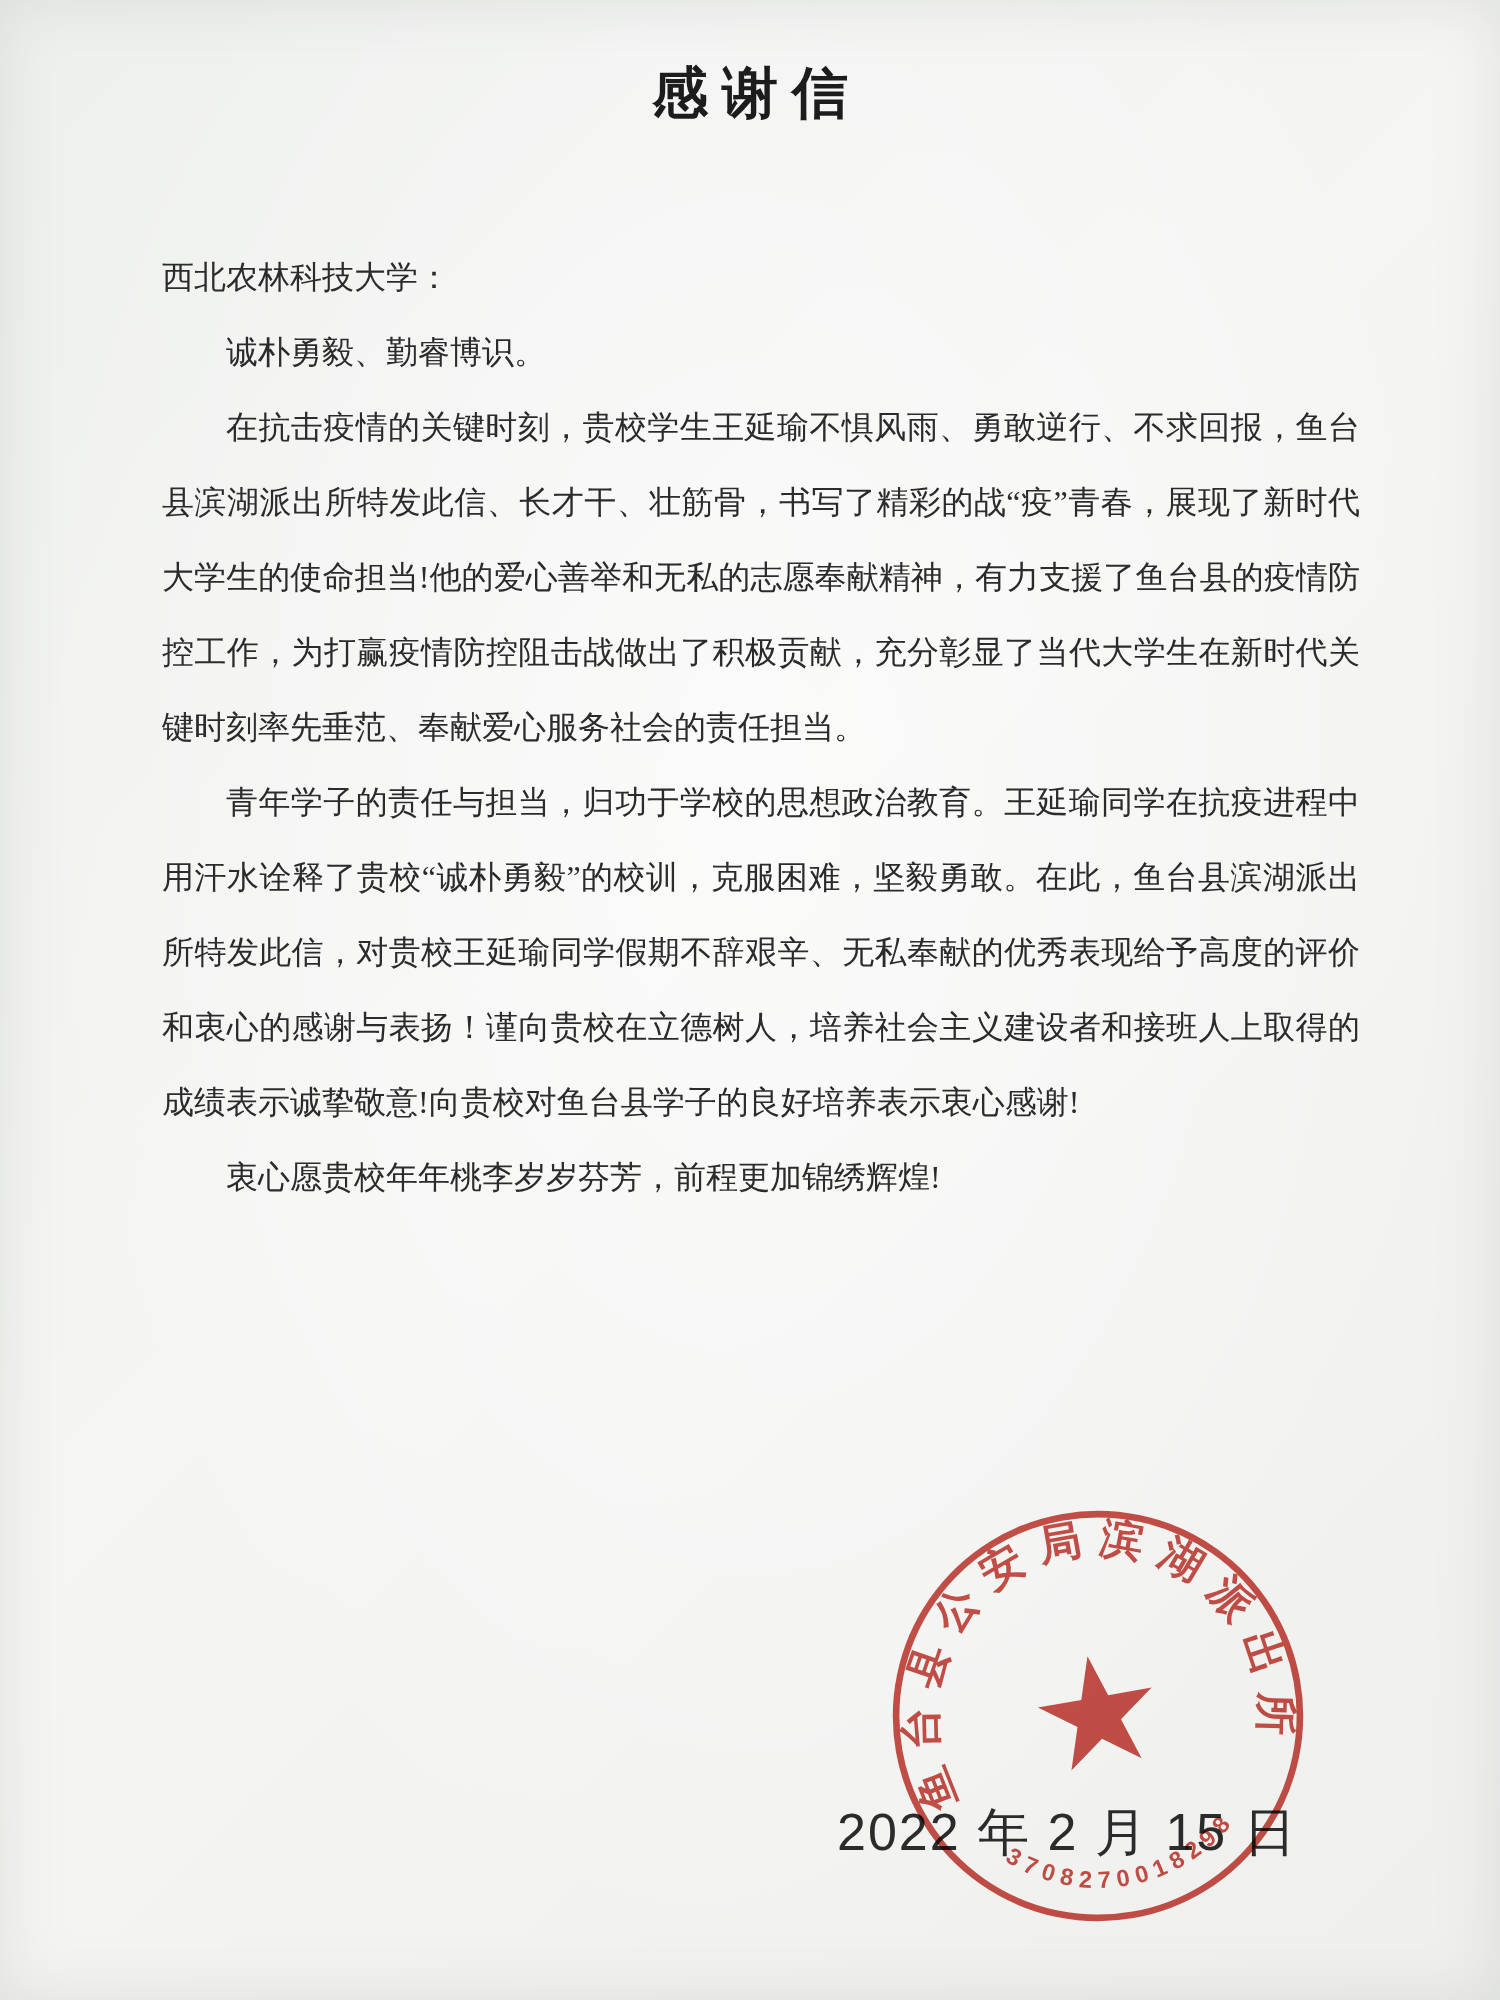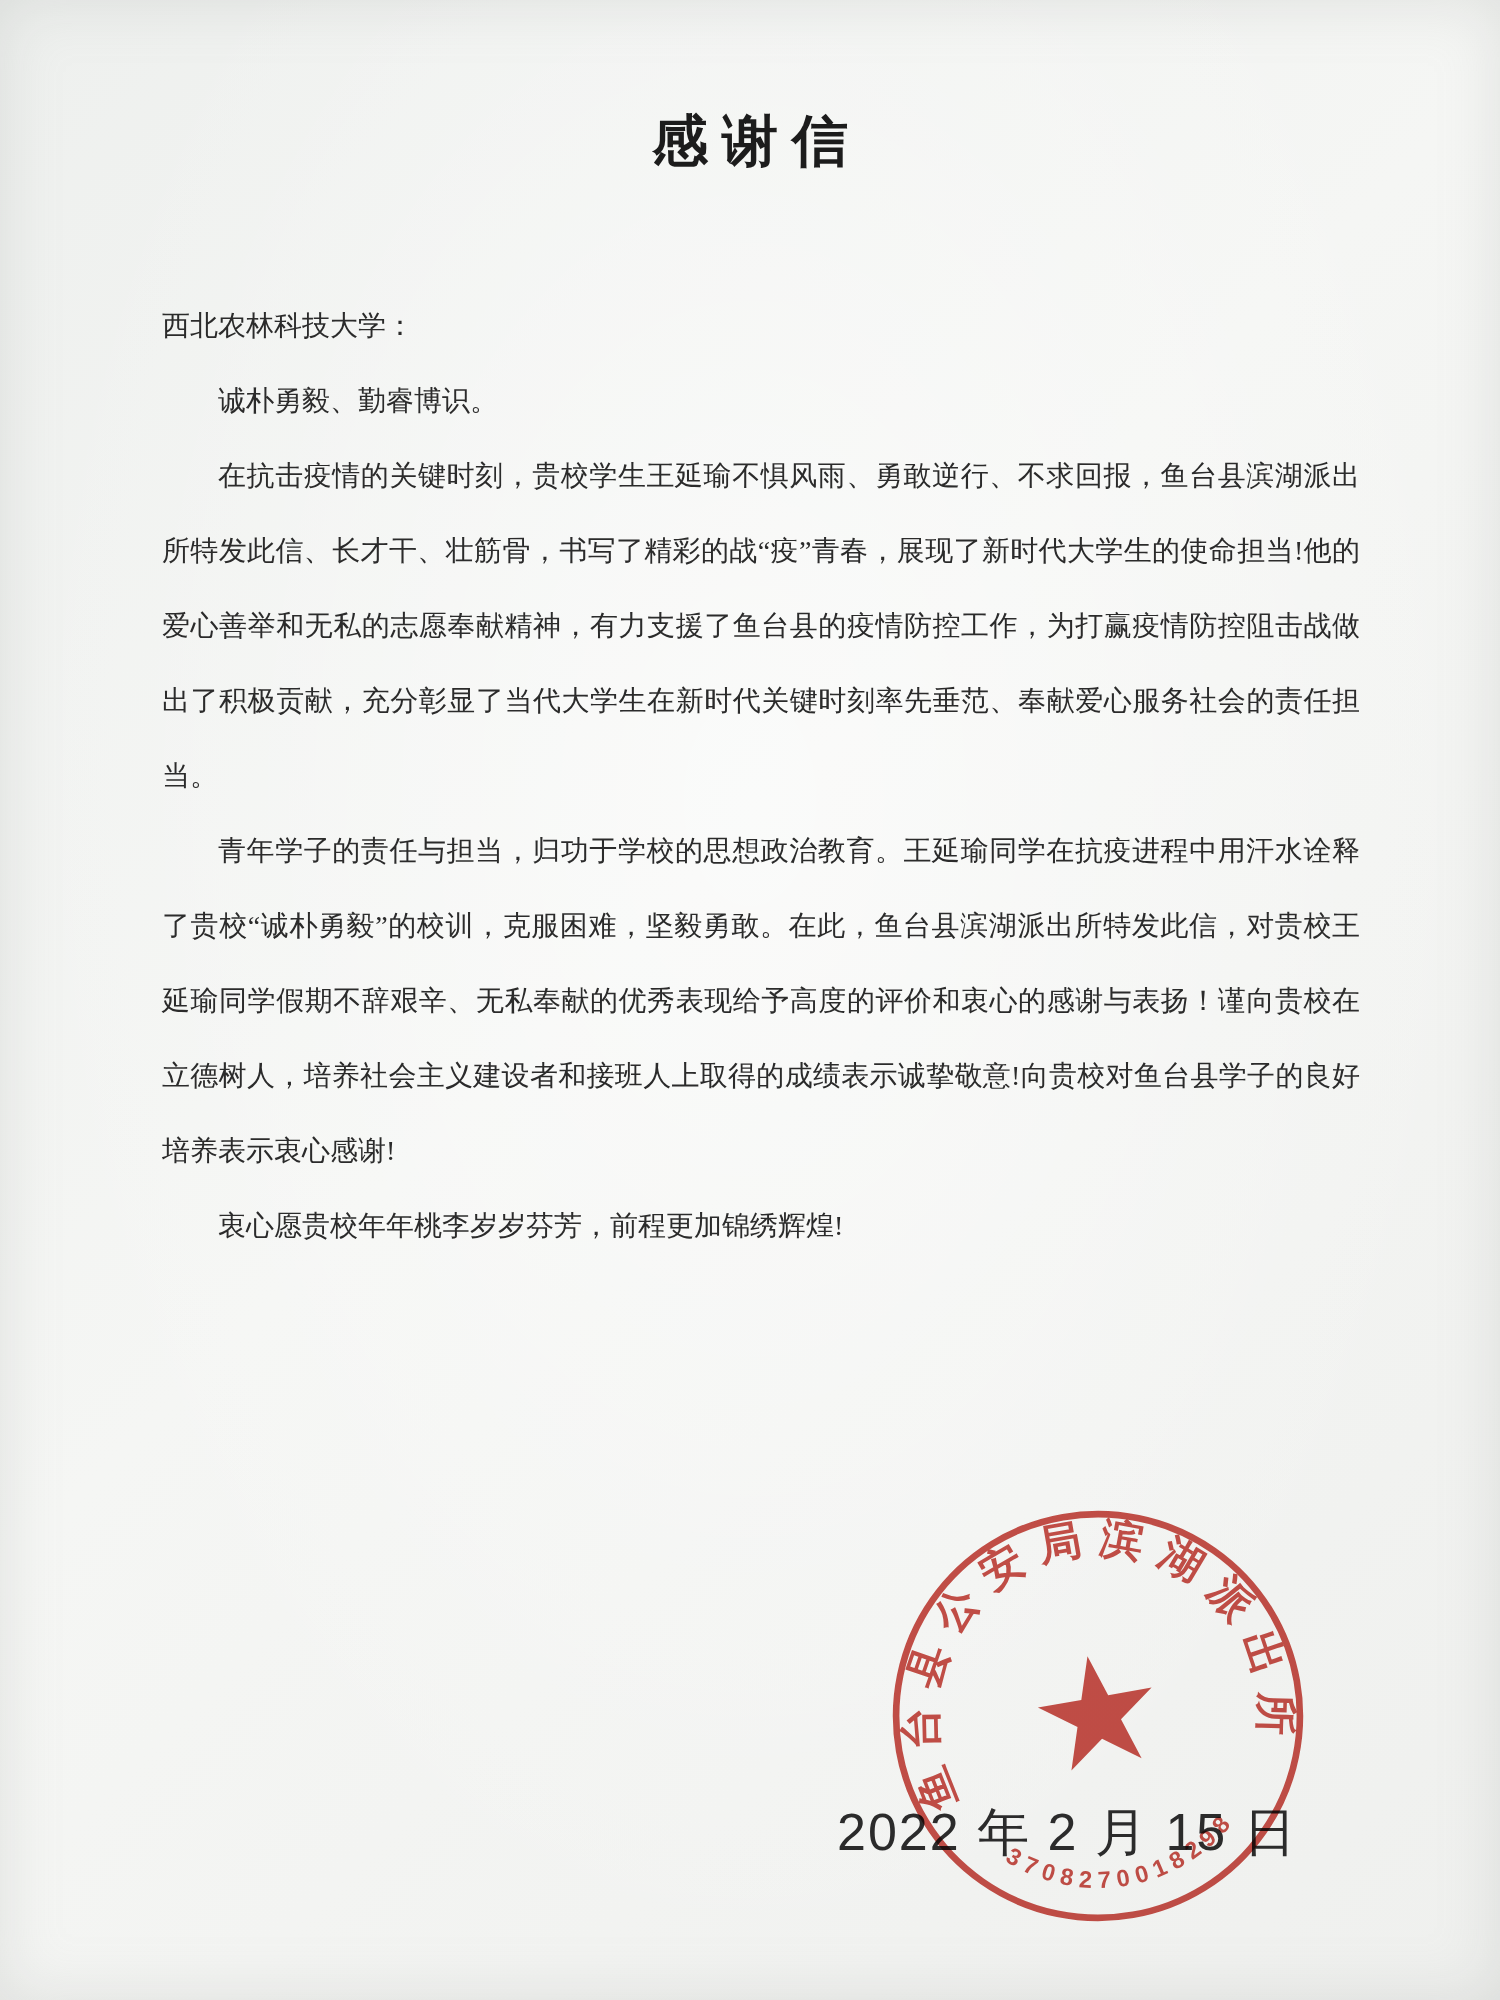--- a/index.html
+++ b/index.html
@@ -19,31 +19,31 @@
     height: 2000px;
     background:
       radial-gradient(ellipse at 50% 40%, rgba(255,255,255,0.55), rgba(0,0,0,0) 70%),
       linear-gradient(135deg, #eef0ee 0%, #f5f6f4 45%, #eff0ee 100%);
     box-shadow: inset 0 0 60px rgba(160,165,160,0.25);
     color: #262626;
     box-sizing: border-box;
   }
   .title {
     margin: 0;
-    padding-top: 104px;
+    padding-top: 56px;
     text-align: center;
     font-size: 56px;
     font-weight: 700;
     letter-spacing: 14px;
     text-indent: 14px;
     color: #1c1c1c;
   }
   .letter-body {
     margin: 108px 140px 0 162px; 
-    font-size: 28px;
+    font-size: 32px;
     line-height: 75px;
     text-align: justify;
     color: #2b2b2b;
   }
   .letter-body p {
     margin: 0;
   }
   .indent {
     text-indent: 2em;
   }

